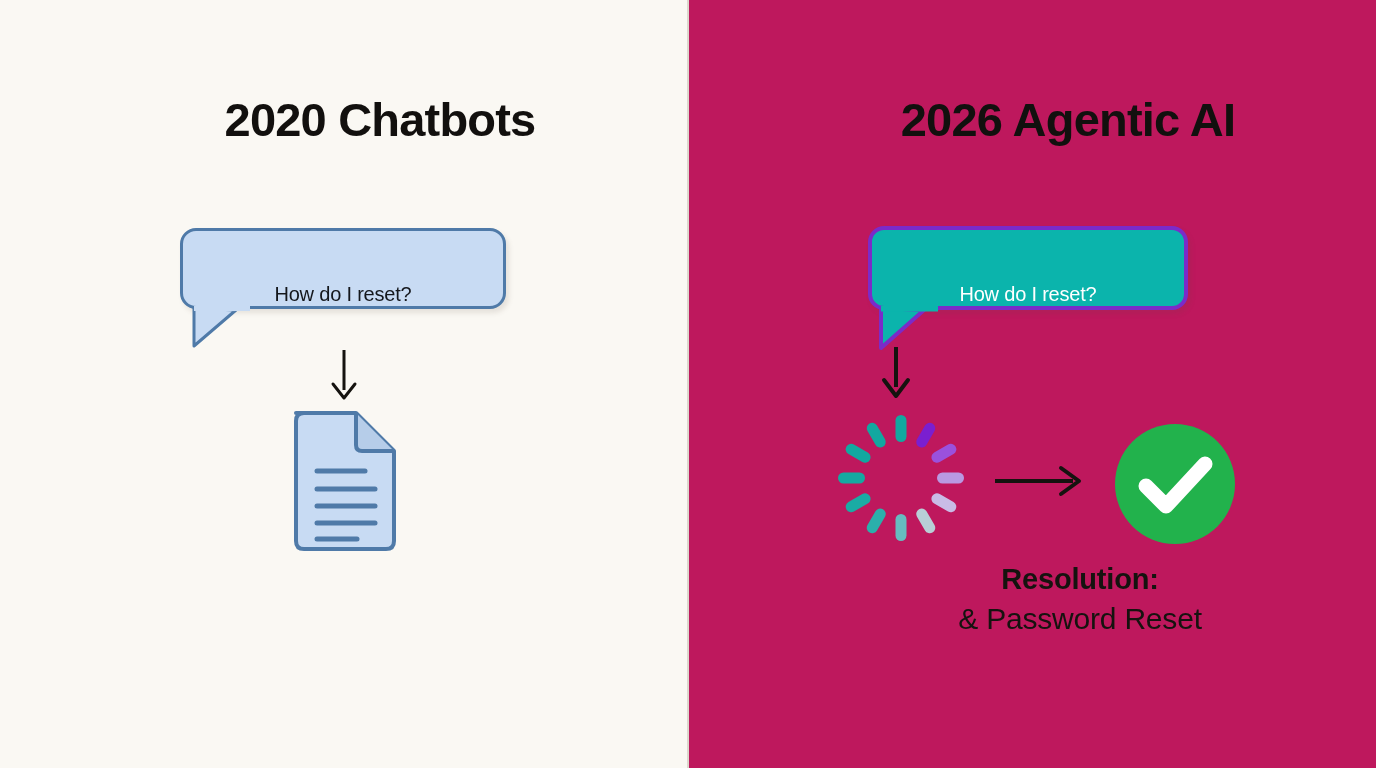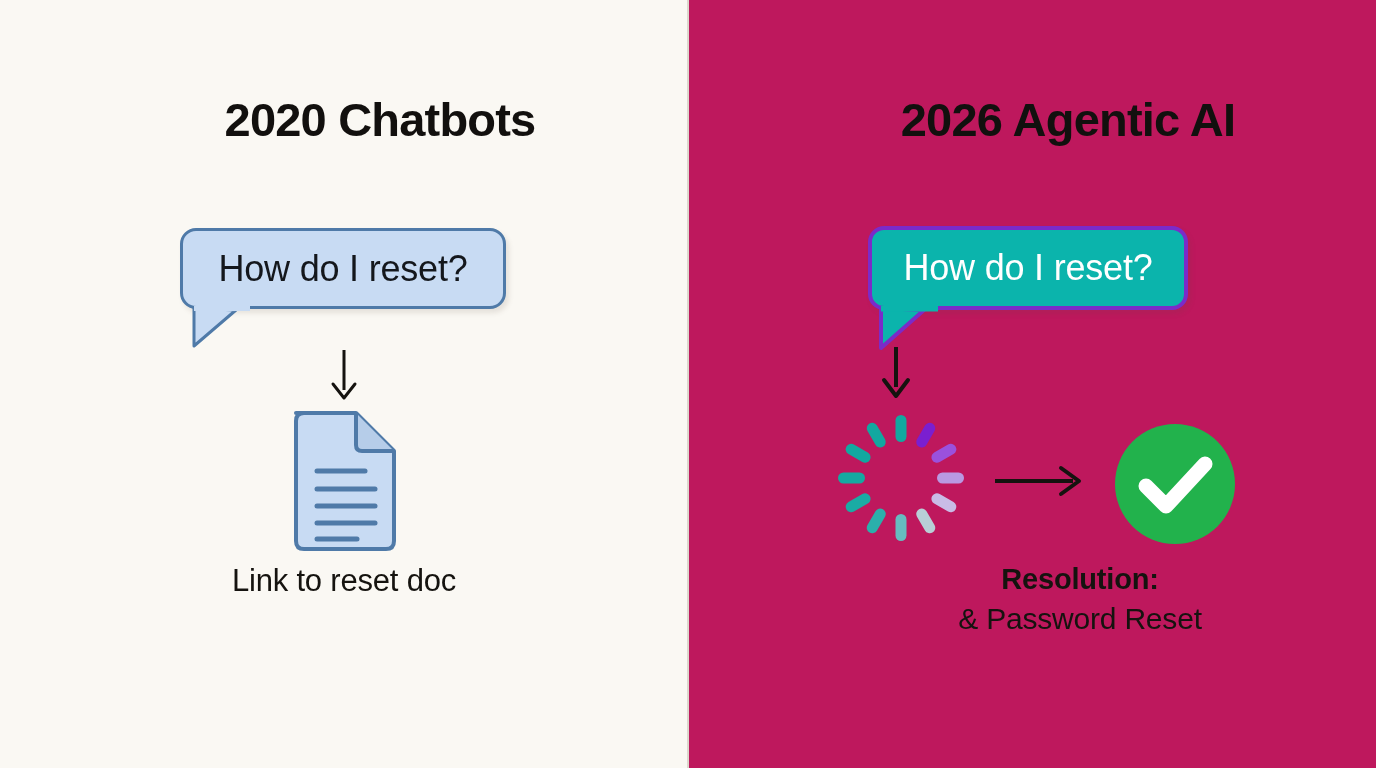--- a/index.html
+++ b/index.html
@@ -26,22 +26,22 @@
   }
 
   
   .bubble-wrap{position:absolute;}
   #bubble-left-wrap{left:180px;top:228px;}
   #bubble-right-wrap{left:868px;top:226px;}
 
   .bubble{
     position:relative;box-sizing:border-box;
     border-radius:16px;
-    display:flex;align-items:center;justify-content:center;
-    font-size:36px;letter-spacing:-0.2px;
+    display:flex;align-items:flex-end;justify-content:center;
+    font-size:20px;letter-spacing:-0.2px;
     box-shadow:3px 4px 5px rgba(90,80,65,0.13);
   }
   #bubble-left{
     width:326px;height:81px;
     background:#c8dbf3;border:3px solid #4f7aa8;color:#14171c;
   }
   #bubble-right{
     width:320px;height:84px;
     background:#0bb4ac;border:4px solid #7b2bc9;color:#ffffff;
   }
@@ -108,21 +108,20 @@
         <g stroke="#4f7aa8" stroke-width="5" stroke-linecap="round">
           <line x1="31" y1="62" x2="79" y2="62"></line>
           <line x1="31" y1="80" x2="89" y2="80"></line>
           <line x1="31" y1="97" x2="89" y2="97"></line>
           <line x1="31" y1="114" x2="89" y2="114"></line>
           <line x1="31" y1="130" x2="71" y2="130"></line>
         </g>
       </g>
     </svg>
 
-    <div id="caption-left">Link to reset doc</div>
   </div>
 
   <div class="panel" id="panel-right">
 
     <div class="panel-title">2026 Agentic AI</div>
   </div>
 
   <div class="bubble-wrap" id="bubble-right-wrap">
     <div class="bubble" id="bubble-right">
       <span>How do I reset?</span>

